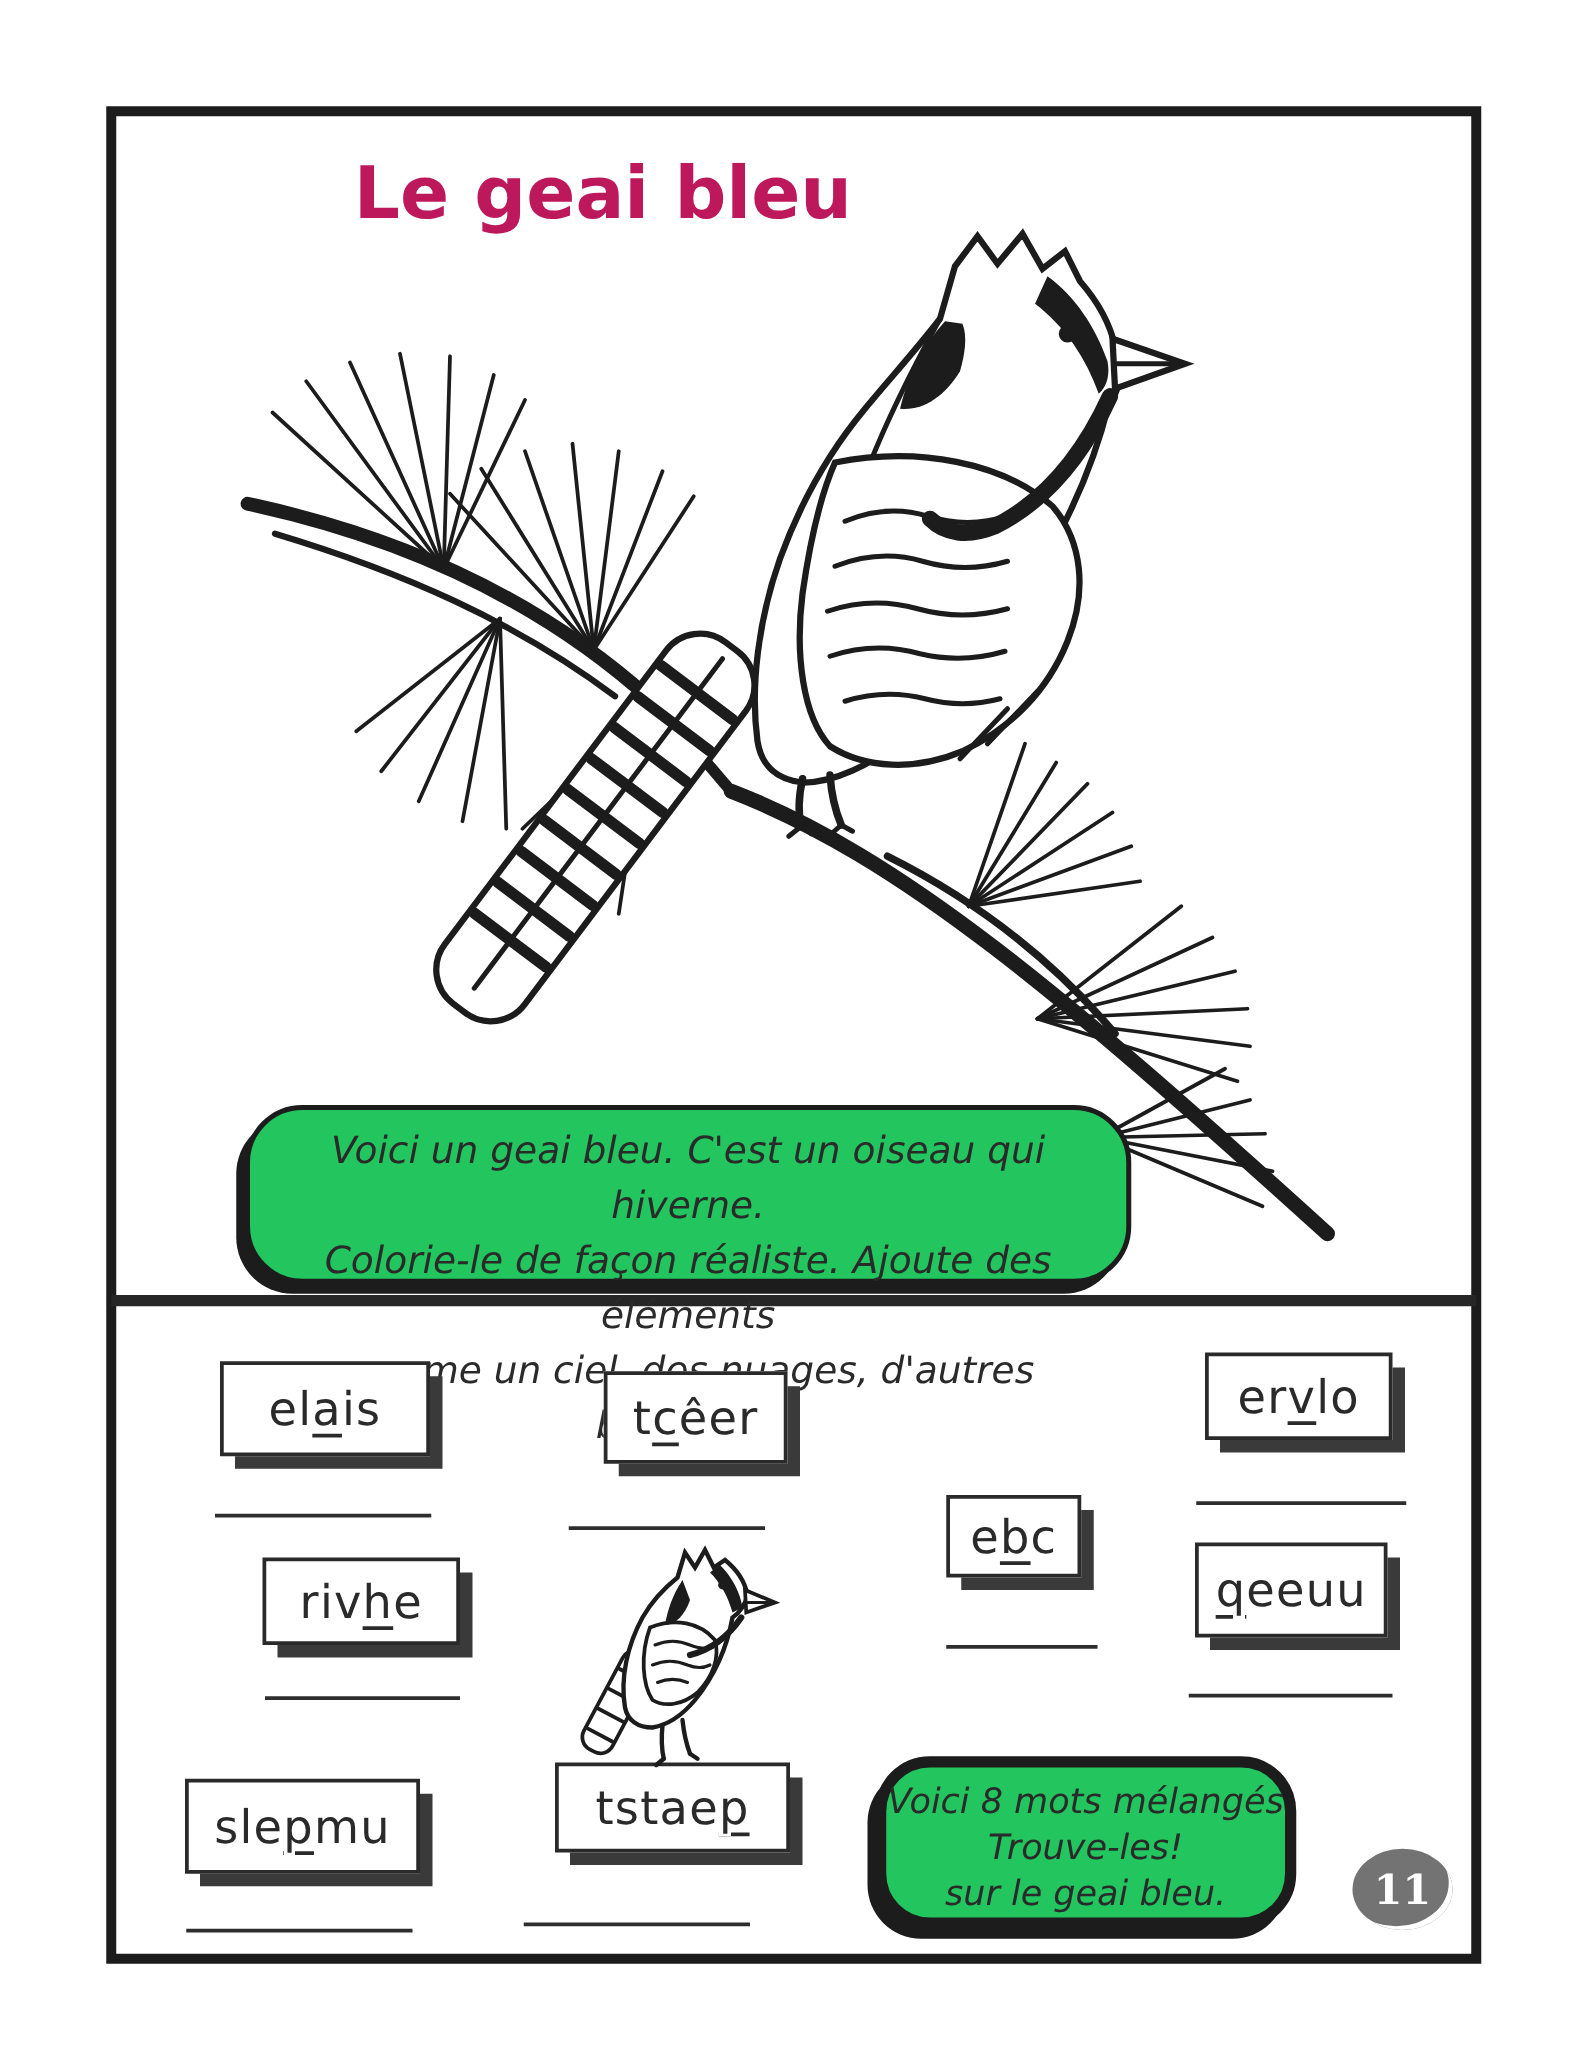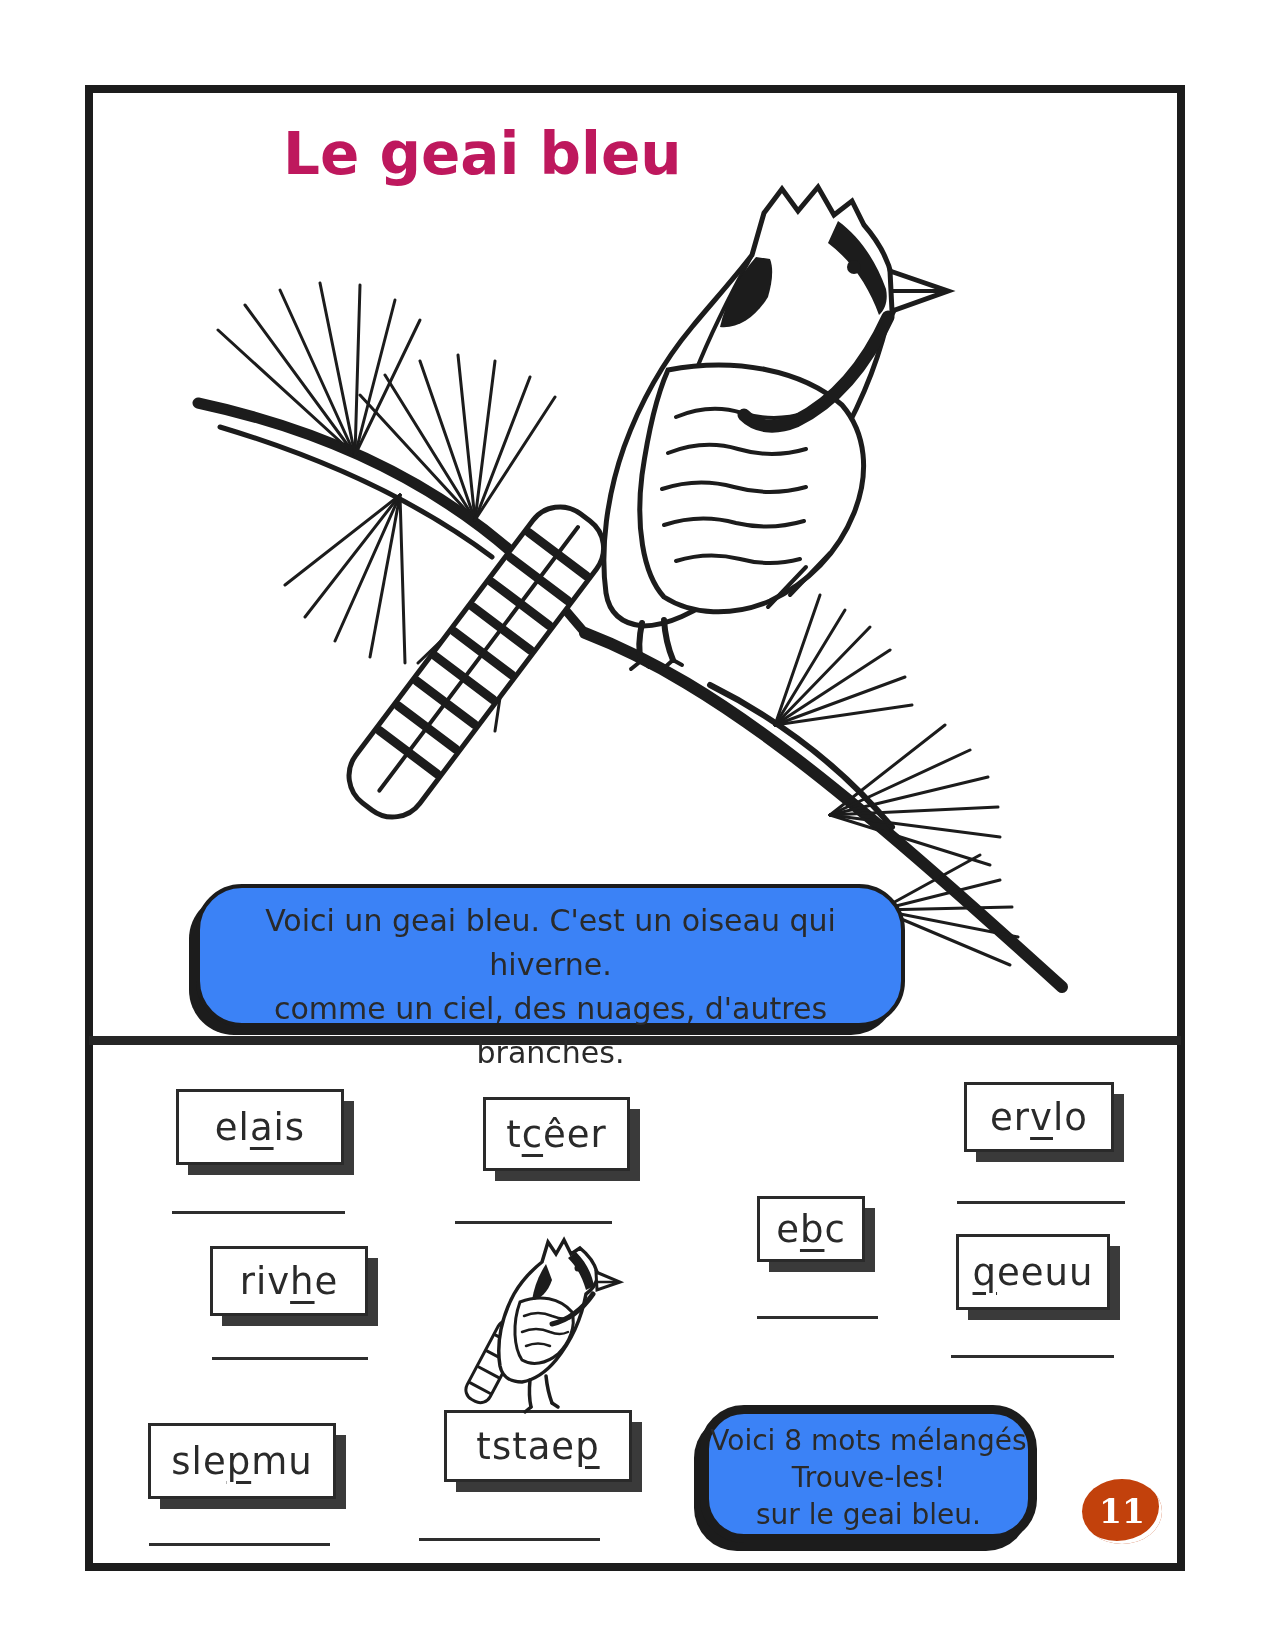--- a/index.html
+++ b/index.html
@@ -10,37 +10,37 @@
   .border-frame { position:absolute; left:85px; top:85px; width:1100px; height:1486px;
     border:8px solid #1c1c1c; background:transparent; }
   .divider { position:absolute; left:89px; top:1036px; width:1092px; height:9px; background:#262626; }
 
   .title { position:absolute; left:283px; top:120px; font-size:58px; font-weight:900;
     letter-spacing:0px; color:#be185d; font-family:"DejaVu Sans", sans-serif; }
 
   svg.main-bird { position:absolute; left:190px; top:165px; width:950px; height:870px; }
   svg.small-bird { position:absolute; left:450px; top:1232px; width:180px; height:185px; }
 
-  .bubble { position:absolute; background:#3b82f6; text-align:center; color:#2a2a2a; }
+  .bubble { position:absolute; background:#22c55e; text-align:center; font-style:italic; color:#2a2a2a; }
   .bubble.instr { left:196px; top:884px; width:709px; height:143px;
     border:4px solid #1c1c1c; border-radius:46px; box-shadow:-8px 9px 0 -1px #1c1c1c;
     font-size:30px; line-height:44px; padding-top:11px; }
   .bubble.hint { left:700px; top:1389px; width:337px; height:138px;
     border:9px solid #1c1c1c; border-radius:44px; box-shadow:-7px 9px 0 -1px #1c1c1c;
     font-size:28px; line-height:37px; padding-top:8px; font-weight:500;margin-top:16px; }
 
   .word-box { position:absolute; background:#fff; border:3px solid #2a2a2a;
     box-shadow:11px 11px 0 -1px #3a3a3a; display:flex; align-items:center; justify-content:center;
     font-size:37px; letter-spacing:1px; color:#2a2a2a; }
   .word-box .ul { text-decoration:underline; text-decoration-thickness:3px; text-underline-offset:7px; }
 
   .answer-line { position:absolute; height:0; border-top:3px solid #2e2e2e; }
 
   .page-num { position:absolute; left:1082px; top:1479px; width:80px; height:65px;
-    background:#c2410c; border-radius:50%; display:flex; align-items:center; justify-content:center;
+    background:#737373; border-radius:50%; display:flex; align-items:center; justify-content:center;
     color:#fff; font-family:"DejaVu Serif", serif; font-size:33px; font-weight:600;
     box-shadow: inset -5px -5px 0 -2px #ffffff; }
 </style>
 </head>
 <body>
 
 <div class="page">
 
   <div class="border-frame"></div>
   <div class="divider"></div>
@@ -171,20 +171,21 @@
             <path d="M 451 496 l 8 6"></path>
           <path d="M 483 495 l -9 8"></path>
             <path d="M 483 495 l 9 5"></path>
         </g>
       </g>
     </g>
   </svg>
 
   <div class="bubble instr">
     <div>Voici un geai bleu. C'est un oiseau qui hiverne.</div>
+    <div>Colorie-le de façon réaliste. Ajoute des éléments</div>
     <div>comme un ciel, des nuages, d'autres branches.</div>
   </div>
 
   <div class="word-box" style="left:176px; top:1089px; width:168px; height:76px;">
       <span>e</span>
       <span>l</span>
       <span class="ul">a</span>
       <span>i</span>
       <span>s</span>
     </div>

